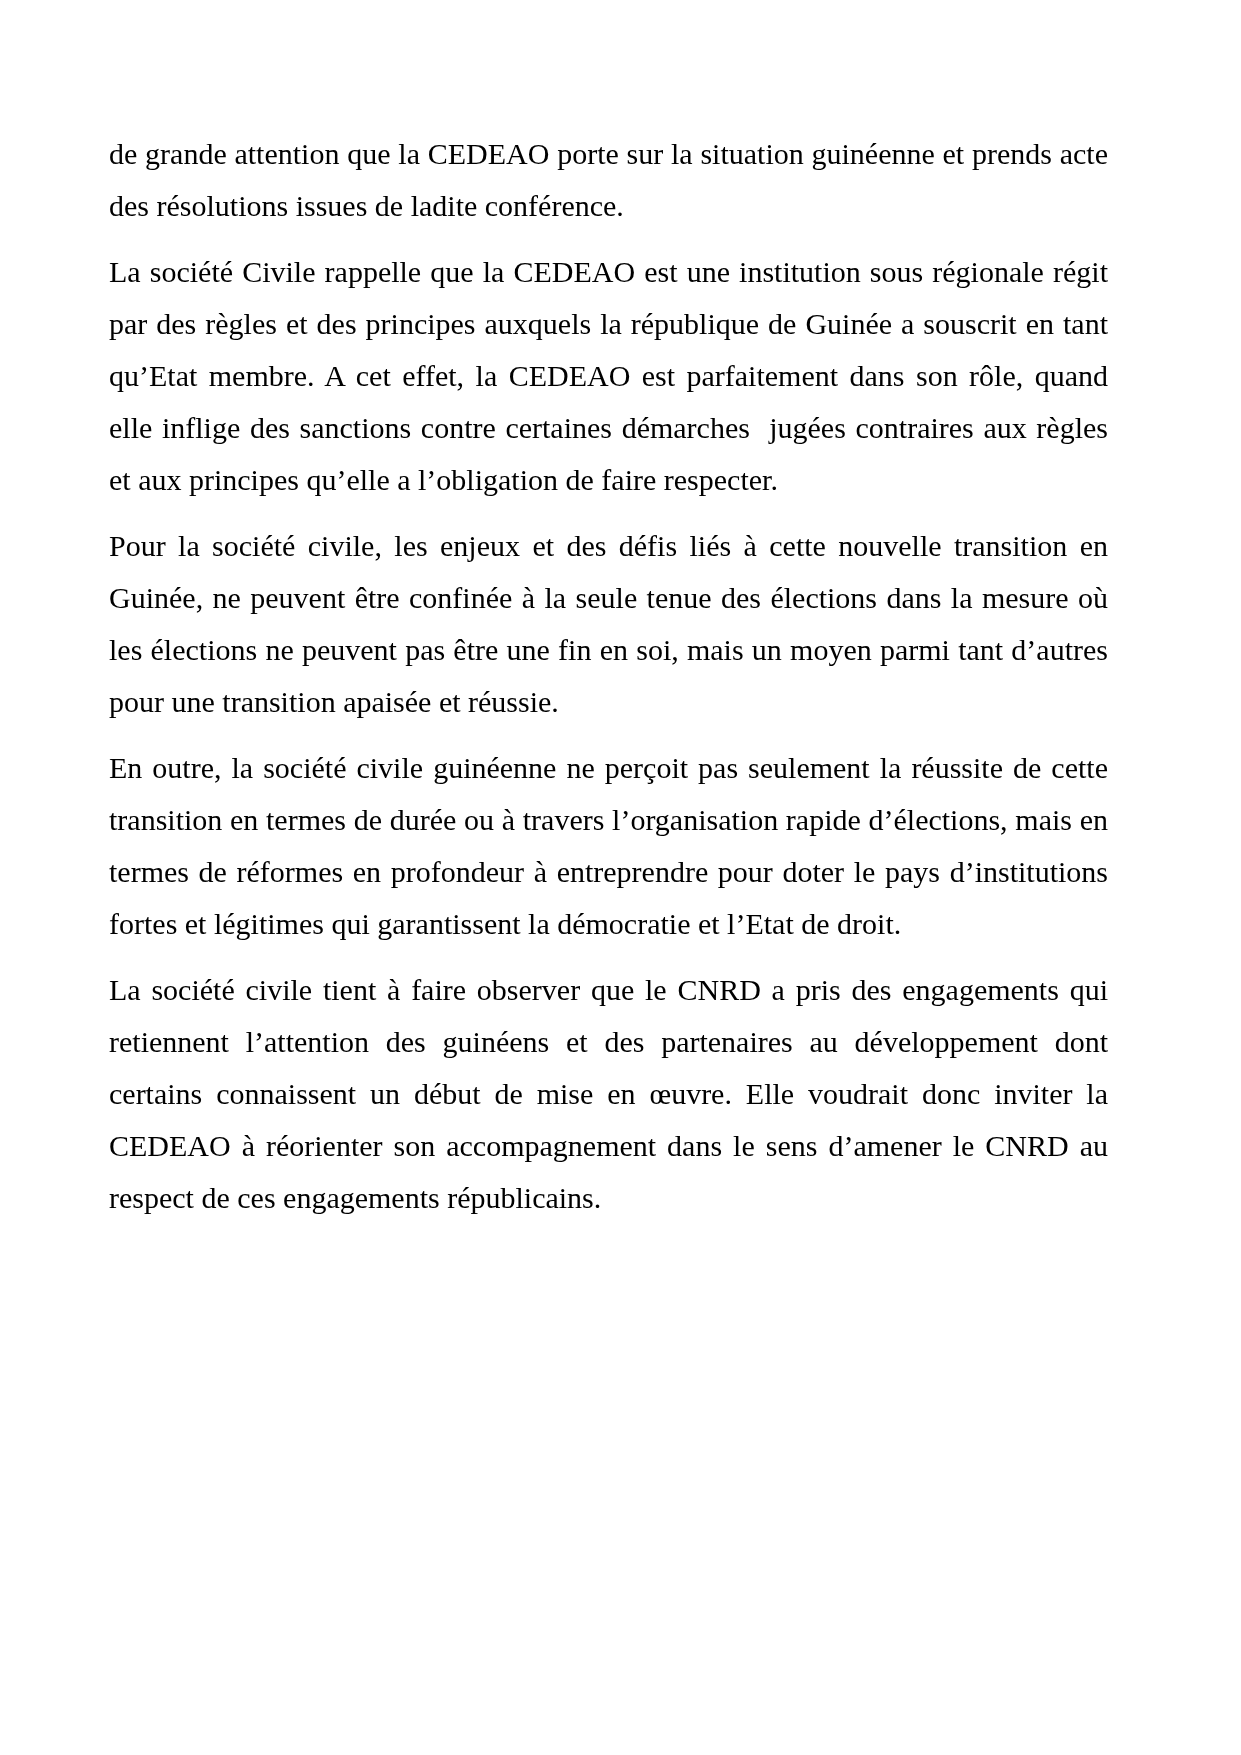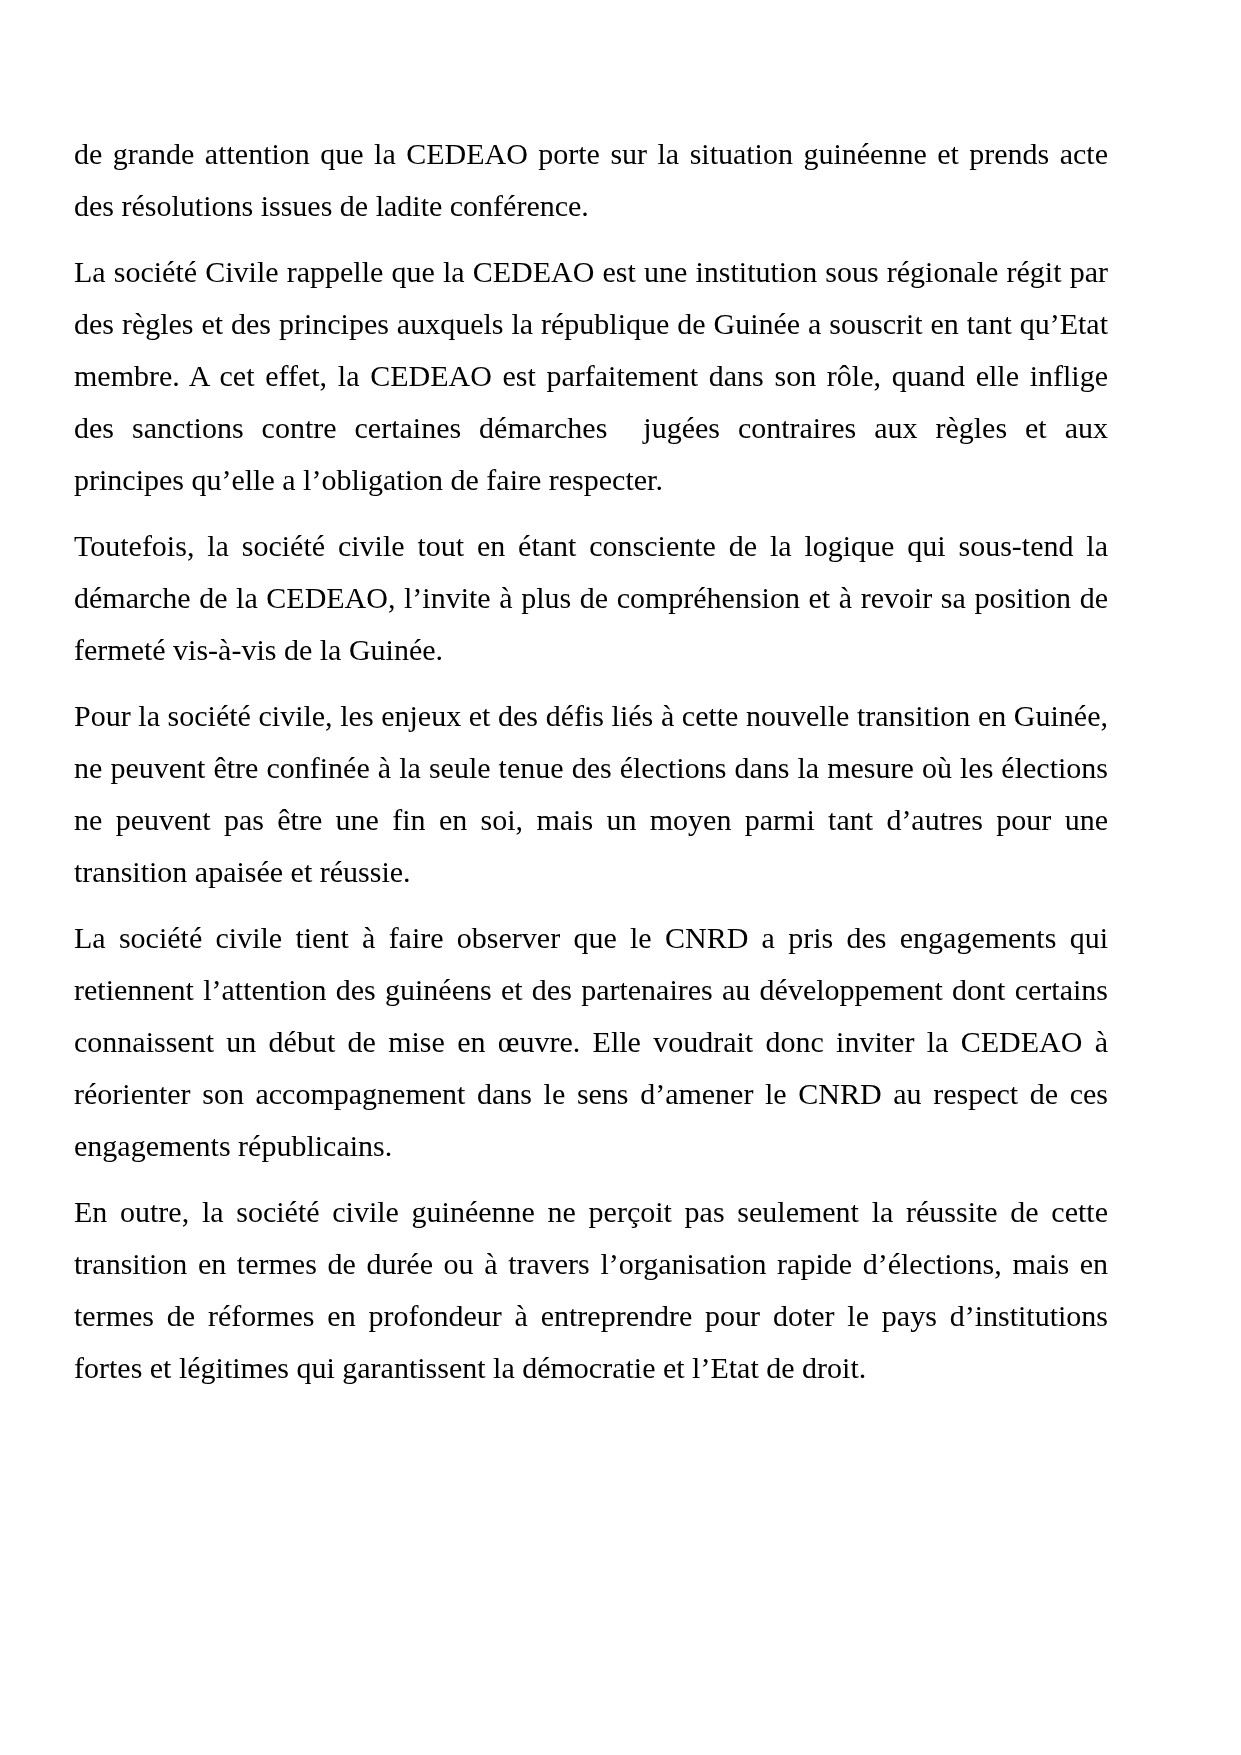--- a/index.html
+++ b/index.html
@@ -6,38 +6,37 @@
   html, body {
     margin: 0;
     padding: 0;
     background: #ffffff;
   }
   .page {
     position: relative;
     width: 1241px;
     height: 1755px;
     box-sizing: border-box;
-    padding: 128px 133px 0 74px;
+    padding: 128px 133px 0 109px;
     background: #ffffff;
     color: #000000;
     font-family: "Liberation Serif", "DejaVu Serif", serif;
     font-size: 30px;
     overflow: hidden;
   }
   .para {
     margin: 0 0 14px 0;
     line-height: 52px;
     text-align: justify;
     text-justify: inter-word;
     white-space: pre-wrap;
   }
 </style>
 </head>
 <body>
 
 <div class="page">
   <p class="para">de grande attention que la CEDEAO porte sur la situation guinéenne et prends acte des résolutions issues de ladite conférence.</p>
   <p class="para">La société Civile rappelle que la CEDEAO est une institution sous régionale régit par des règles et des principes auxquels la république de Guinée a souscrit en tant qu’Etat membre. A cet effet, la CEDEAO est parfaitement dans son rôle, quand elle inflige des sanctions contre certaines démarches  jugées contraires aux règles et aux principes qu’elle a l’obligation de faire respecter.</p>
-  <p class="para">Toutefois, la société civile tout en étant consciente de la logique qui sous-tend la démarche de la CEDEAO, l’invite à plus de compréhension et à revoir sa position de fermeté vis-à-vis de la Guinée.</p>
   <p class="para">Pour la société civile, les enjeux et des défis liés à cette nouvelle transition en Guinée, ne peuvent être confinée à la seule tenue des élections dans la mesure où les élections ne peuvent pas être une fin en soi, mais un moyen parmi tant d’autres pour une transition apaisée et réussie.</p>
+  <p class="para">En outre, la société civile guinéenne ne perçoit pas seulement la réussite de cette transition en termes de durée ou à travers l’organisation rapide d’élections, mais en termes de réformes en profondeur à entreprendre pour doter le pays d’institutions fortes et légitimes qui garantissent la démocratie et l’Etat de droit.</p>
   <p class="para">La société civile tient à faire observer que le CNRD a pris des engagements qui retiennent l’attention des guinéens et des partenaires au développement dont certains connaissent un début de mise en œuvre. Elle voudrait donc inviter la CEDEAO à réorienter son accompagnement dans le sens d’amener le CNRD au respect de ces engagements républicains.</p>
-  <p class="para">En outre, la société civile guinéenne ne perçoit pas seulement la réussite de cette transition en termes de durée ou à travers l’organisation rapide d’élections, mais en termes de réformes en profondeur à entreprendre pour doter le pays d’institutions fortes et légitimes qui garantissent la démocratie et l’Etat de droit.</p>
 </div>
 
 </body></html>

